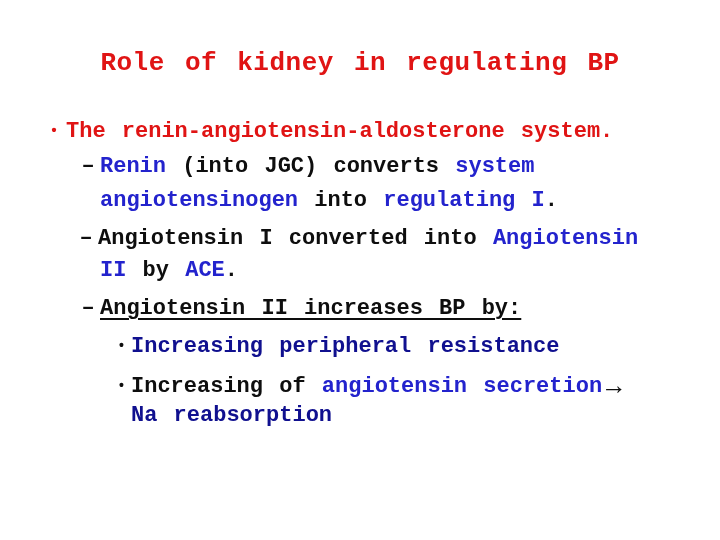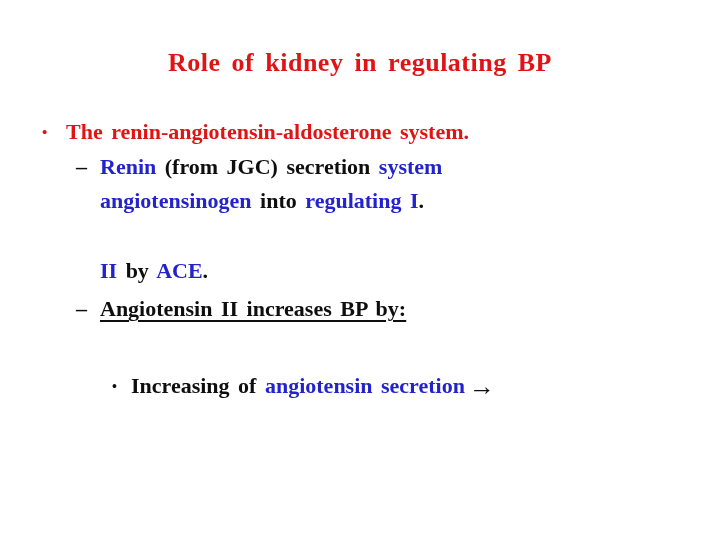--- a/index.html
+++ b/index.html
@@ -5,21 +5,21 @@
   html, body {
     margin: 0;
     padding: 0;
     background: #ffffff;
   }
   .slide {
     position: relative;
     width: 720px;
     height: 440px;
     background: var(--background, #ffffff);
-    font-family: Liberation Serif, serif;
+    font-family: Liberation Mono, monospace;
     overflow: hidden;
   }
   .title {
     position: absolute;
     top: 48px;
     left: 0;
     right: 0;
     margin: 0;
     text-align: center;
     font-size: 26px;
@@ -27,20 +27,21 @@
     letter-spacing: 0.5px;
     word-spacing: 4px;
   }
   .line {
     position: absolute;
     white-space: nowrap;
     font-size: 22px;
     font-weight: bold;
     word-spacing: 3px;
     line-height: 28px;
+    text-align: center;
   }
   .marker { display: inline-block; }
   .m1 { width: 24px; font-size: 15px; vertical-align: 2px; }
   .m2 { width: 24px; }
   .m3 { width: 19px; font-size: 14px; vertical-align: 2px; }
 
   .red   { color: var(--red, #e01414); }
   .blue  { color: var(--blue, #2323cd); }
   .navy  { color: var(--navy, #10108f); }
   .ink   { color: var(--ink, #0e0e0e); }
@@ -81,37 +82,46 @@
 
 <div class="slide">
 
   <h1 class="title red">Role of kidney in regulating BP</h1>
 
   <div class="line" id="line-b1">
     <span class="marker m1 red">•</span><span class="red">The renin-angiotensin-aldosterone system.</span>
   </div>
 
   <div class="line" id="line-r1">
-    <span class="marker m2 ink">–</span><span class="blue">Renin</span><span class="ink"> (from JGC) secretion </span><span class="blue">system</span>
+    <span class="marker m2 ink">–</span><span class="blue">Renin</span><span class="ink"> (into JGC) converts </span><span class="blue">system</span>
   </div>
 
   <div class="line" id="line-r2">
     <span class="blue">angiotensinogen</span><span class="ink"> into </span><span class="blue">regulating I</span><span class="ink">.</span>
   </div>
 
+  <div class="line" id="line-c1">
+    <span class="marker m2 ink">–</span><span class="ink">Angiotensin I converted into </span><span class="blue">Angiotensin</span>
+  </div>
 
   <div class="line" id="line-h">
     <span class="marker m2 ink">–</span><span class="ink underline">Angiotensin II increases BP by:</span>
   </div>
 
   <div class="line" id="line-c2">
     <span class="blue">II</span><span class="ink"> by </span><span class="blue">ACE</span><span class="ink">.</span>
   </div>
 
+  <div class="line" id="line-m1">
+    <span class="marker m3 ink">•</span><span class="navy">Increasing peripheral resistance</span>
+  </div>
 
   <div class="line" id="line-m2">
     <span class="marker m3 ink">•</span><span class="ink">Increasing of </span><span class="blue">angiotensin secretion</span><span class="ink arrow">→</span>
   </div>
 
+  <div class="line" id="line-m3">
+    <span class="navy">Na reabsorption</span>
+  </div>
 
   <div class="page-number">11</div>
 
 </div>
 
 </body></html>

